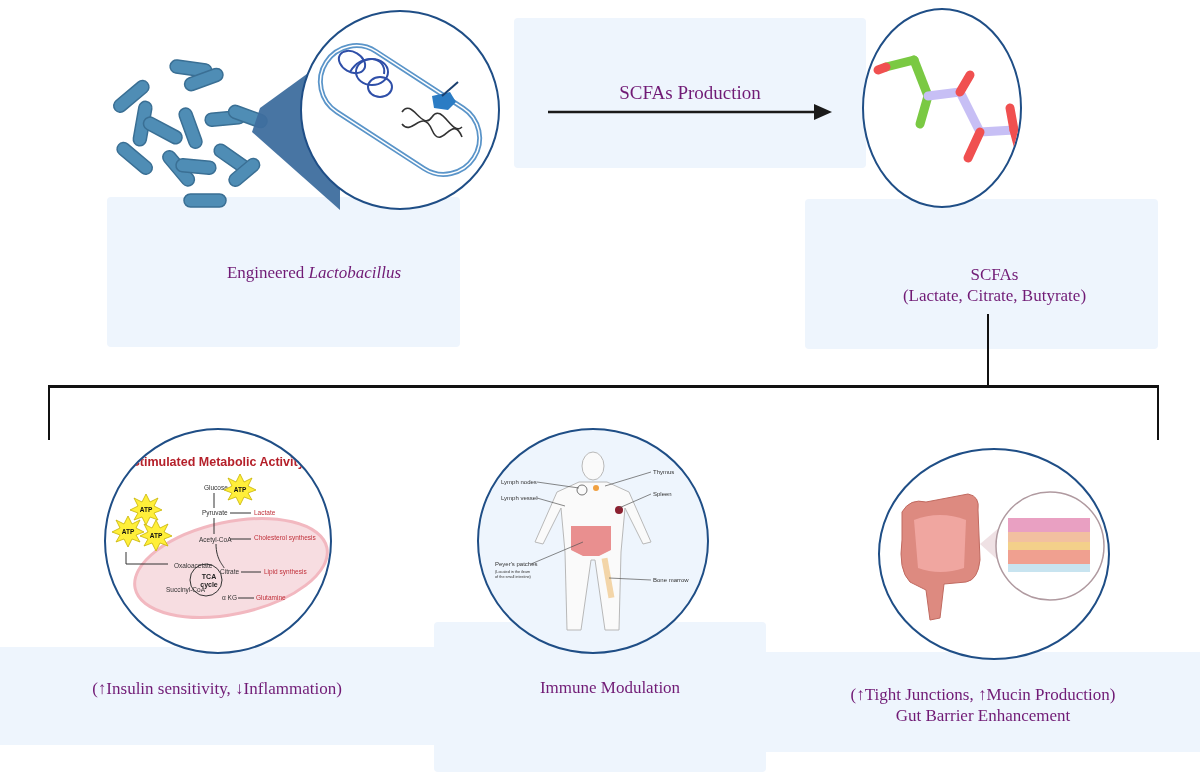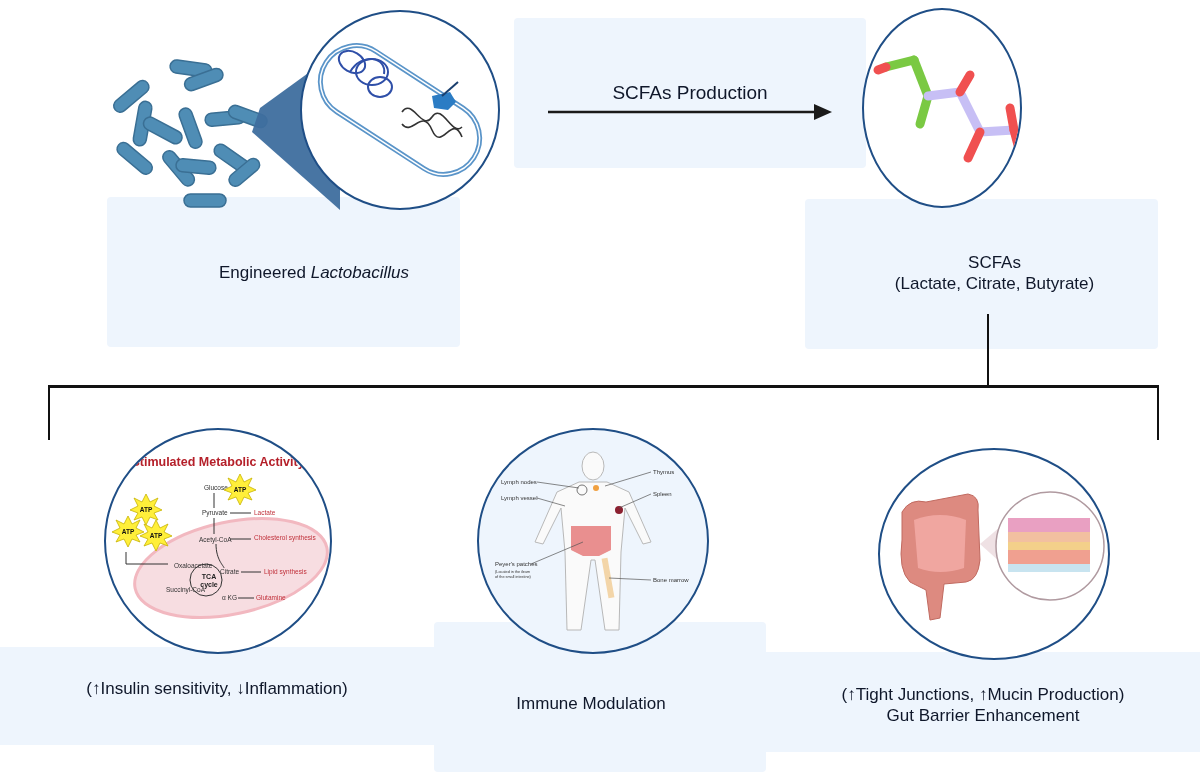--- a/index.html
+++ b/index.html
@@ -1,18 +1,18 @@
 <!DOCTYPE html>
 <html><head>
 <meta charset="utf-8">
 <style>
   html, body { margin:0; padding:0; background:#ffffff; }
   body { width:1200px; height:772px; position:relative; overflow:hidden; font-family:"DejaVu Serif", serif; color:#1a1a1a; }
   .box { position:absolute; background:#eef5fd; border-radius:4px; }
-  .label { position:absolute; text-align:center; font-size:17px; line-height:21px; font-family:Liberation Sans, sans-serif; color:#0f172a; }
+  .label { position:absolute; text-align:center; font-size:17px; line-height:21px; font-family:Liberation Serif, serif; color:#701a75; }
   .label i { font-style:italic; }
   .circle { position:absolute; border:2px solid #1f4e86; border-radius:50%; background:#fff; overflow:hidden; box-sizing:border-box; }
   .hline { position:absolute; background:#111; }
   svg text { font-family:"Liberation Sans", sans-serif; }
 </style>
 </head>
 <body>
 
 <div class="box" style="left:107px;top:197px;width:353px;height:150px;"></div>
 <div class="box" style="left:514px;top:18px;width:352px;height:150px;"></div>
@@ -86,21 +86,21 @@
       <line x1="96" y1="82" x2="116" y2="122" stroke="#c7bff5"></line>
       <line x1="96" y1="82" x2="106" y2="65" stroke="#f05050"></line>
       <line x1="116" y1="122" x2="150" y2="120" stroke="#c7bff5"></line>
       <line x1="116" y1="122" x2="104" y2="148" stroke="#f05050"></line>
       <line x1="150" y1="120" x2="146" y2="98" stroke="#f05050"></line>
       <line x1="150" y1="120" x2="158" y2="150" stroke="#f05050"></line>
     </g>
   </svg>
 </div>
 
-<div class="label" style="left:805px;top:252px;width:379px;">
+<div class="label" style="left:805px;top:264px;width:379px;">
   <div>SCFAs</div>
   <div>(Lactate, Citrate, Butyrate)</div>
 </div>
 
 <div class="hline" style="left:987px;top:314px;width:2px;height:72px;"></div>
 <div class="hline" style="left:48px;top:385px;width:1111px;height:3px;"></div>
 <div class="hline" style="left:48px;top:385px;width:2px;height:55px;"></div>
 <div class="hline" style="left:1157px;top:385px;width:2px;height:55px;"></div>
 
 <div class="box" style="left:0px;top:647px;width:434px;height:98px;border-radius:0;"></div>
@@ -206,19 +206,19 @@
       <rect x="128" y="92" width="82" height="8" fill="#f3d08a"></rect>
       <rect x="128" y="100" width="82" height="14" fill="#f0a090"></rect>
       <rect x="128" y="114" width="82" height="8" fill="#c8e4f0"></rect>
     </g>
   </svg>
 </div>
 
 <div class="label" style="left:0px;top:678px;width:434px;">
   <div>(↑Insulin sensitivity, ↓Inflammation)</div>
 </div>
-<div class="label" style="left:425px;top:677px;width:332px;margin-top:16px;">
+<div class="label" style="left:444px;top:677px;width:332px;">
   <div>Immune Modulation</div>
 </div>
 <div class="label" style="left:766px;top:684px;width:434px;">
   <div>(↑Tight Junctions, ↑Mucin Production)</div>
   <div>Gut Barrier Enhancement</div>
 </div>
 
 </body></html>

